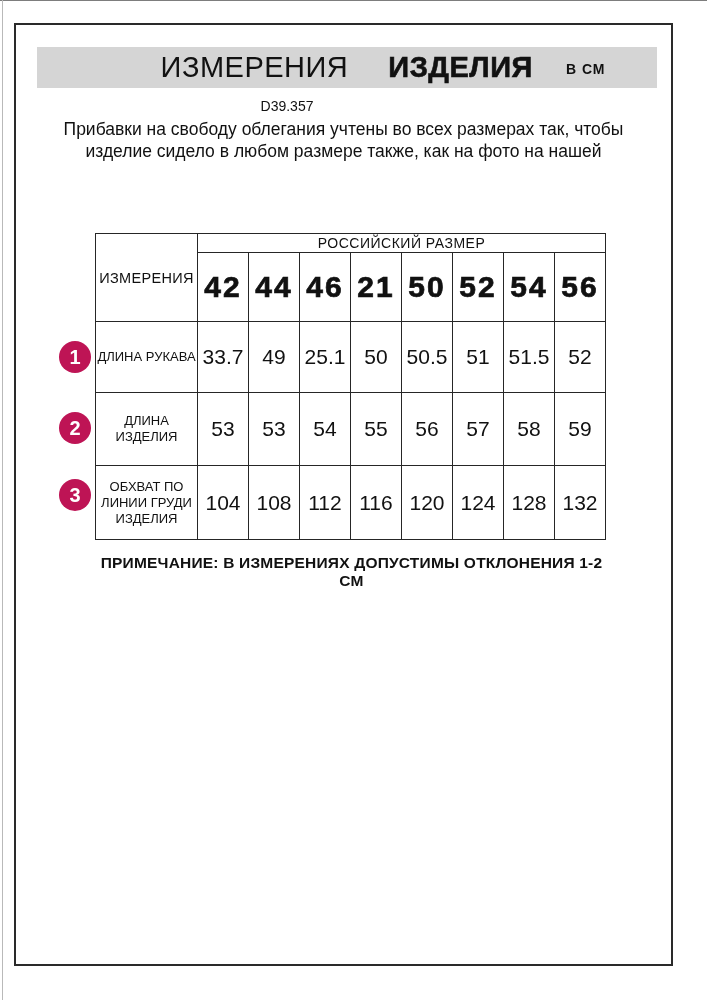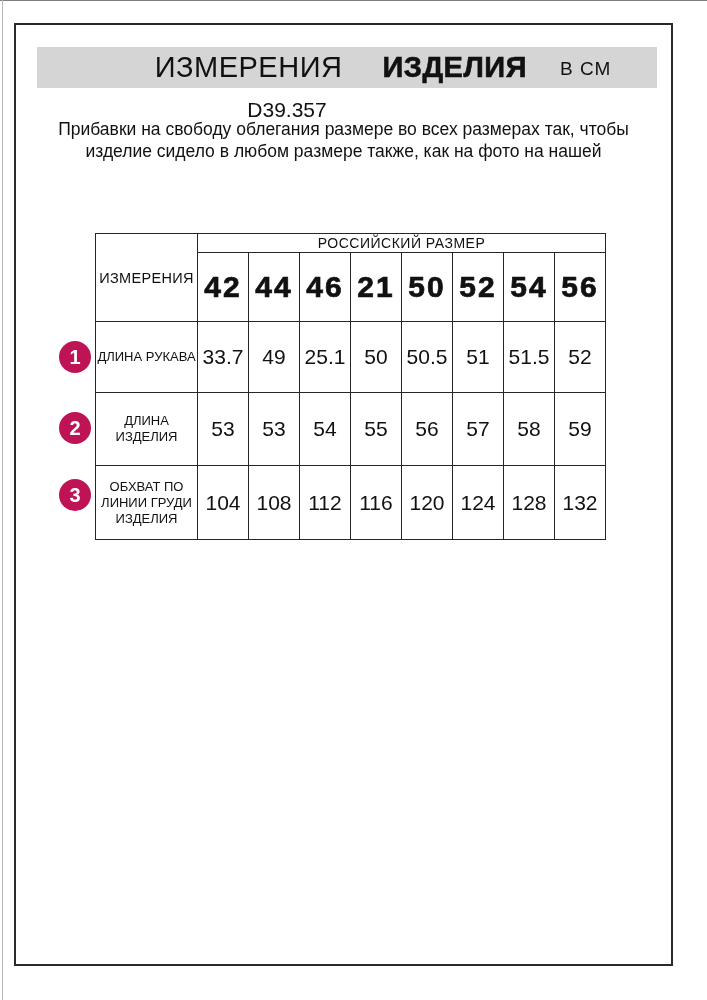--- a/index.html
+++ b/index.html
@@ -19,25 +19,25 @@
 
   
   .header-bar {
     position:absolute; left:37px; top:47px; width:620px; height:41px;
     background:#d5d5d5; display:flex; align-items:center; justify-content:center;
     padding-left:72px; box-sizing:border-box; white-space:nowrap;
   }
   .title-measurements { font-size:29px; font-weight:400; letter-spacing:0.5px; }
   .title-product      { font-size:29px; font-weight:700; letter-spacing:0.5px;
                         margin:0 33px 0 40px; -webkit-text-stroke:0.6px #111; }
-  .title-unit         { font-size:19px; font-weight:400; letter-spacing:1px; padding-top:3px; }
+  .title-unit         { font-size:14px; font-weight:700; letter-spacing:1px; padding-top:3px; }
 
   .product-code {
     position:absolute; left:14px; top:98px; width:546px; text-align:center;
-    font-size:21px; font-weight:400;
+    font-size:14px; font-weight:400;
   }
   .description {
     position:absolute; left:14px; top:118px; width:659px; text-align:center;
     font-size:17.5px; line-height:22px; font-weight:400;
   }
 
   
   .size-table-wrap { position:absolute; left:95px; top:233px; }
   table.size-table { border-collapse:collapse; table-layout:fixed; width:510px; }
   table.size-table td {
@@ -83,21 +83,21 @@
 
   <div class="header-bar">
     <span class="title-measurements">ИЗМЕРЕНИЯ</span>
     <span class="title-product">ИЗДЕЛИЯ</span>
     <span class="title-unit">В СМ</span>
   </div>
 
   <div class="product-code">D39.357</div>
 
   <div class="description">
-    <div>Прибавки на свободу облегания размере во всех размерах так, чтобы</div>
+    <div>Прибавки на свободу облегания учтены во всех размерах так, чтобы</div>
     <div>изделие сидело в любом размере также, как на фото на нашей</div>
   </div>
 
   <div class="size-table-wrap">
     <table class="size-table">
       <colgroup>
         <col style="width:102px">
         <col style="width:51px">
           <col style="width:51px">
           <col style="width:51px">
@@ -159,14 +159,15 @@
         <td class="cell-value">132</td>
       </tr>
     </tbody>
       </table>
   </div>
 
   <div class="row-badge badge-1">1</div>
   <div class="row-badge badge-2">2</div>
   <div class="row-badge badge-3">3</div>
 
+  <div class="note">ПРИМЕЧАНИЕ: В ИЗМЕРЕНИЯХ ДОПУСТИМЫ ОТКЛОНЕНИЯ 1-2 СМ</div>
 
 </div>
 
 </body></html>

